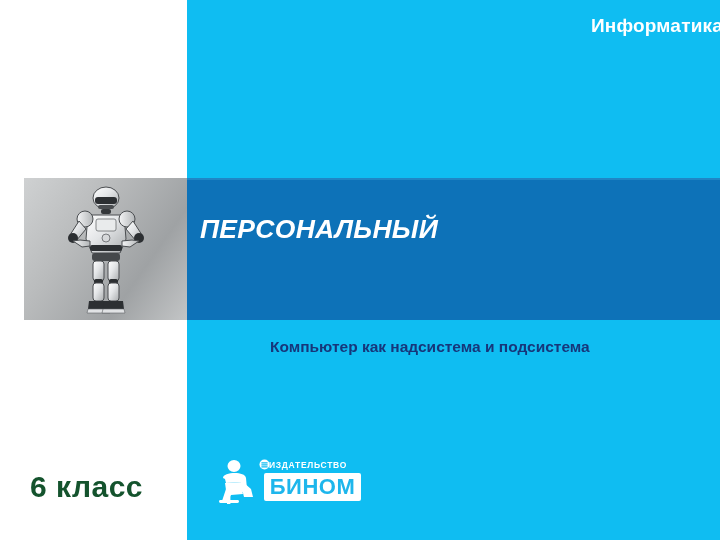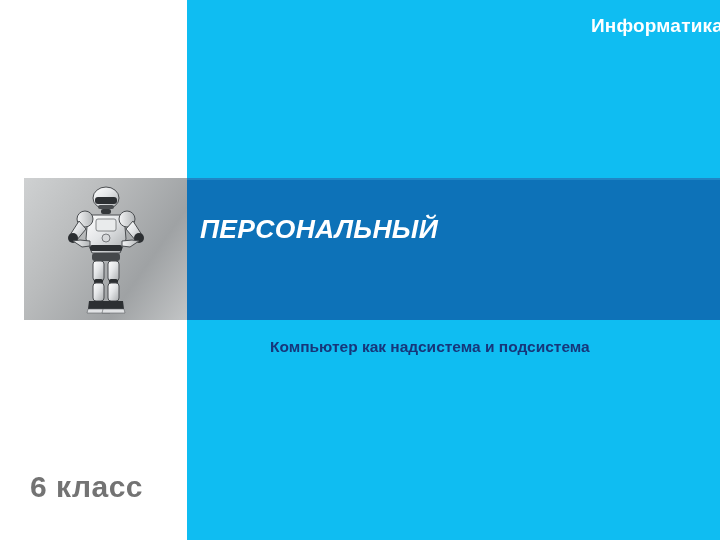--- a/index.html
+++ b/index.html
@@ -107,21 +107,21 @@
     font-size: 15.5px;
     font-weight: bold;
     line-height: 21px;
   }
 
   
   .grade {
     position: absolute;
     left: 6px;
     top: 470px;
-    color: #737373;
+    color: #14532d;
     font-size: 30px;
     font-weight: bold;
     letter-spacing: 0.5px;
   }
 
   
   .logo {
     position: absolute;
     left: 183px;
     top: 456px;
@@ -242,14 +242,36 @@
   <div class="main-title">
     <div class="l1">ПЕРСОНАЛЬНЫЙ</div>
   </div>
 
   <div class="subtitle">
     <div>Компьютер как надсистема и подсистема</div>
   </div>
 
   <div class="grade">6 класс</div>
 
+  <div class="logo">
+    <svg class="logo-figure" viewBox="0 0 56 54">
+      <ellipse cx="27" cy="8" rx="6.5" ry="6" fill="#ffffff"></ellipse>
+      <path d="M16 20 C16 14, 38 13, 39 20 L40 31 L35 33 L34 24 L19 25 L18 21 Z" fill="#ffffff"></path>
+      <path d="M18 25 L36 24 L44 31 L45 35 L36 35 L33 31 L19 32 Z" fill="#ffffff"></path>
+      <path d="M19 31 L34 30 L36 36 L24 37 L20 44 L15 43 Z" fill="#ffffff"></path>
+      <rect x="12" y="42" width="20" height="3" rx="1.4" fill="#ffffff"></rect>
+      <rect x="20" y="36" width="3.4" height="10" fill="#ffffff"></rect>
+      <path d="M36 35 L45 35 L46 39 L37 39 Z" fill="#ffffff"></path>
+    </svg>
+
+    <svg class="logo-mark" viewBox="0 0 11 11">
+      <circle cx="5.5" cy="5.5" r="5" fill="#ffffff"></circle>
+      <path d="M2.4 3.2 h6.2 v1.3 h-6.2 z M2.4 5.2 h6.2 v1.3 h-6.2 z M2.4 7.2 h6.2 v1.3 h-6.2 z" fill="#0fbdf2"></path>
+    </svg>
+
+    <div class="logo-pub">ИЗДАТЕЛЬСТВО</div>
+
+    <div class="logo-box">
+      <div class="logo-name">БИНОМ</div>
+    </div>
+  </div>
 
 </div>
 
 </body></html>

